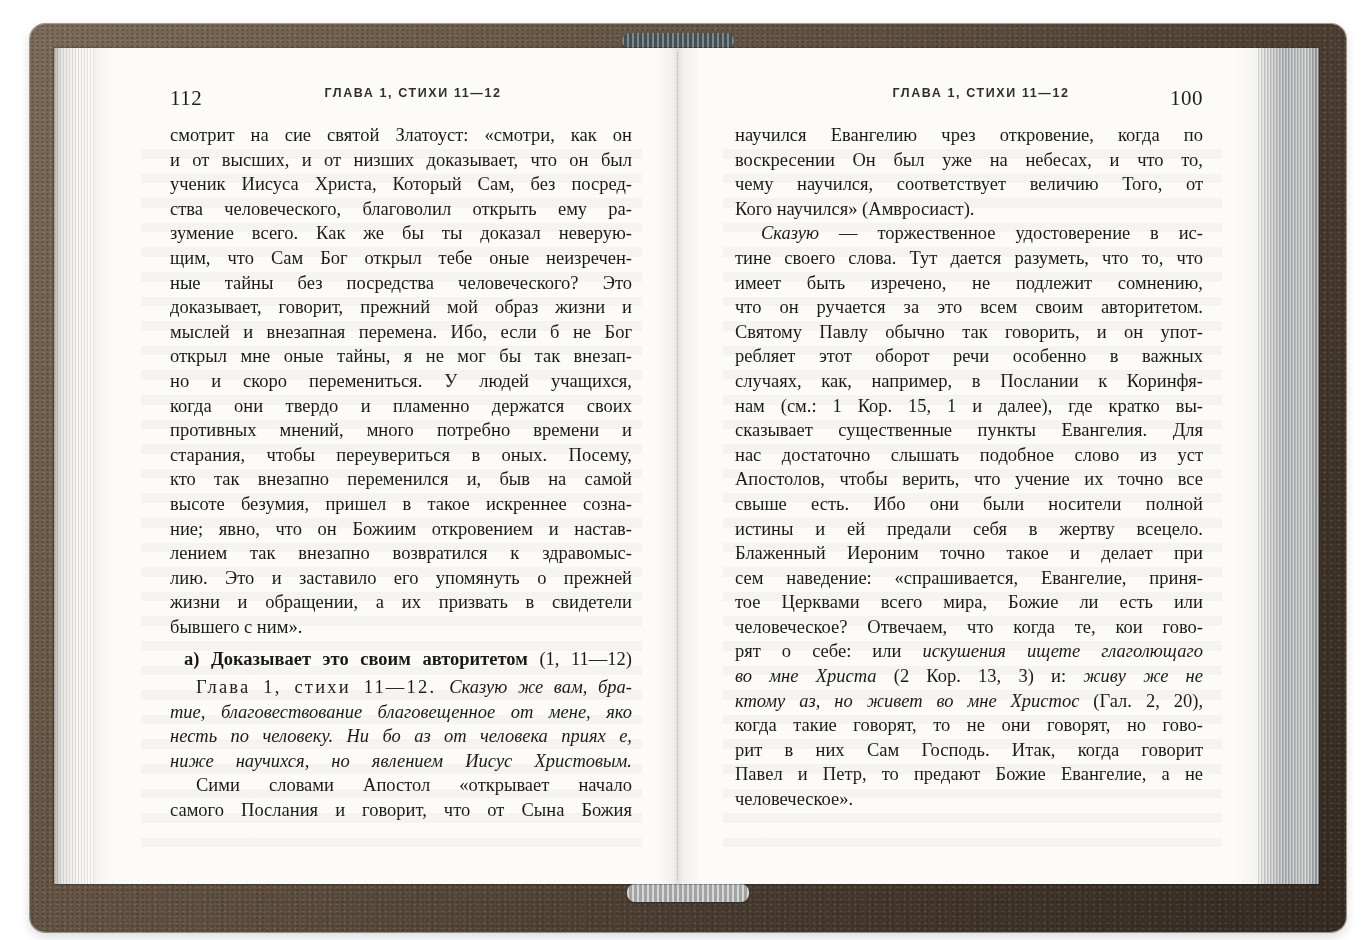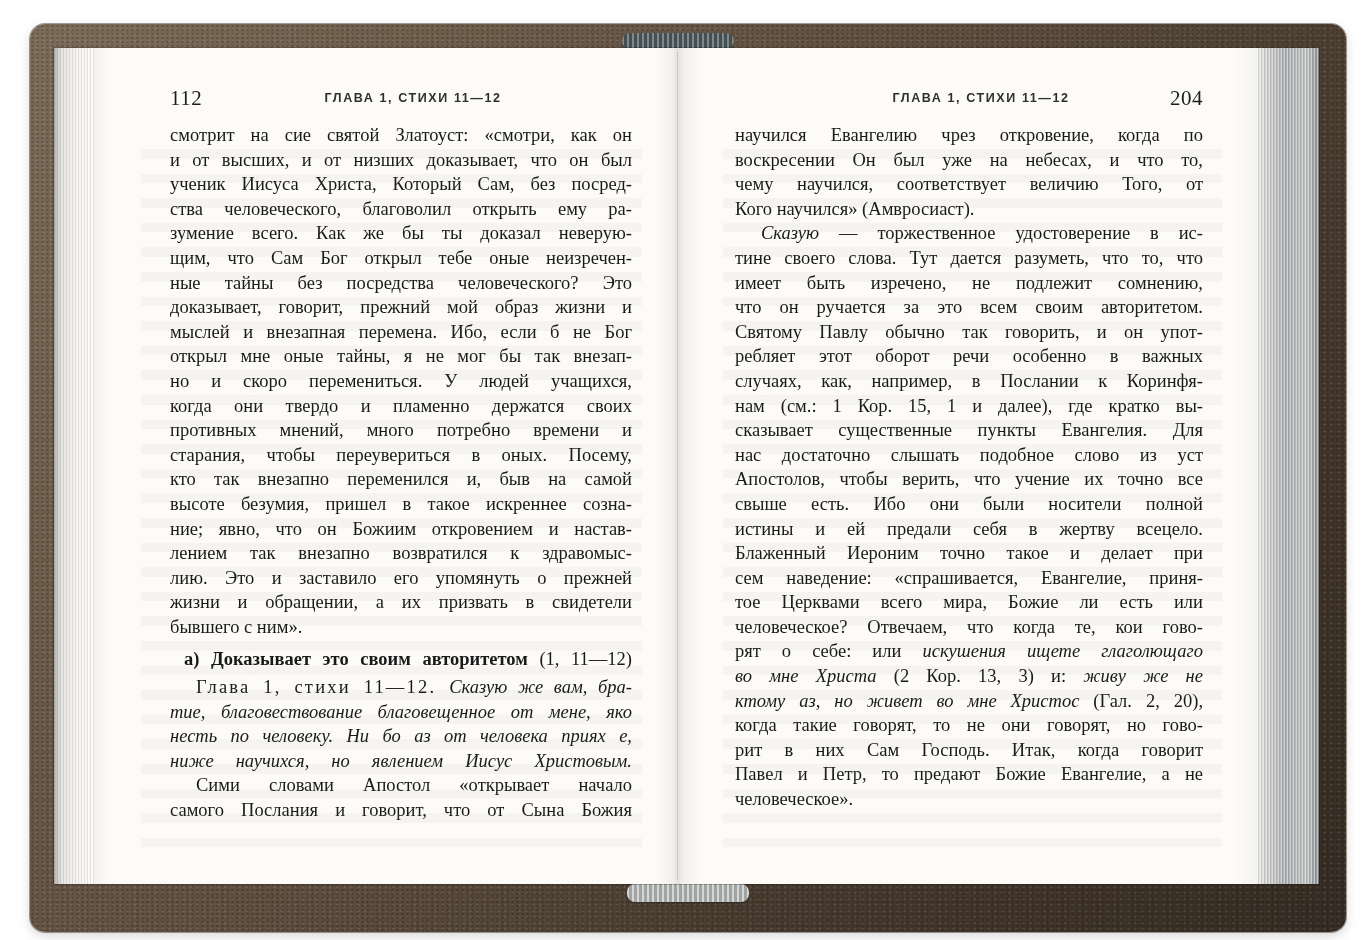--- a/index.html
+++ b/index.html
@@ -66,21 +66,21 @@
     position:absolute;left:601px;top:0;bottom:0;width:46px;pointer-events:none;
     background:linear-gradient(90deg, rgba(0,0,0,0) 0%, rgba(0,0,0,0.045) 38%, rgba(0,0,0,0.10) 50%, rgba(0,0,0,0.045) 62%, rgba(0,0,0,0) 100%);
   }
   .gutter::before{
     content:"";position:absolute;left:22px;top:4px;bottom:4px;width:0;
     border-left:1px dotted rgba(175,173,166,0.9);
   }
   .inner{position:relative;}
   .page.left  .inner{margin-left:76px;width:462px;}
   .page.right .inner{margin-left:58px;width:468px;}
-  .pagehead{margin-top:38px;height:24px;display:flex;align-items:center;justify-content:space-between;}
+  .pagehead{margin-top:38px;height:24px;display:flex;align-items:flex-start;justify-content:space-between;}
   .pagenum{font-size:21px;letter-spacing:0.5px;color:#1c1c1c;}
   .running{
     font-family:"Liberation Sans", sans-serif;font-size:12.5px;font-weight:700;
     letter-spacing:1.6px;color:#2e2e2e;margin-left:24px;
   }
   .pagehead .edge{width:42px;}
   .pagehead .edge.num{text-align:left;}
   .page.right .pagehead .edge.num{text-align:right;}
   .bodytext{margin-top:13px;font-size:18.5px;line-height:24.6px;}
   .ln{height:24.6px;overflow:visible;text-align:left;}
@@ -149,21 +149,21 @@
             </div>
           </div>
       </div>
     </div>
 
     <div class="page right">
       <div class="inner">
         <div class="pagehead">
           <span class="edge"></span>
           <span class="running">ГЛАВА 1, СТИХИ 11—12</span>
-          <span class="edge num pagenum">204</span>
+          <span class="edge num pagenum">100</span>
         </div>
         <div class="bodytext" id="right-body">
             <div class="block paragraph">
               <div class="ln just"><span>научился Евангелию чрез откровение, когда по</span></div>
               <div class="ln just"><span>воскресении Он был уже на небесах, и что то,</span></div>
               <div class="ln just"><span>чему научился, соответствует величию Того, от</span></div>
               <div class="ln"><span>Кого научился» (Амвросиаст).</span></div>
             </div>
             <div class="block paragraph">
               <div class="ln just ind"><span class="it">Сказую</span><span> — торжественное удостоверение в ис-</span></div>

